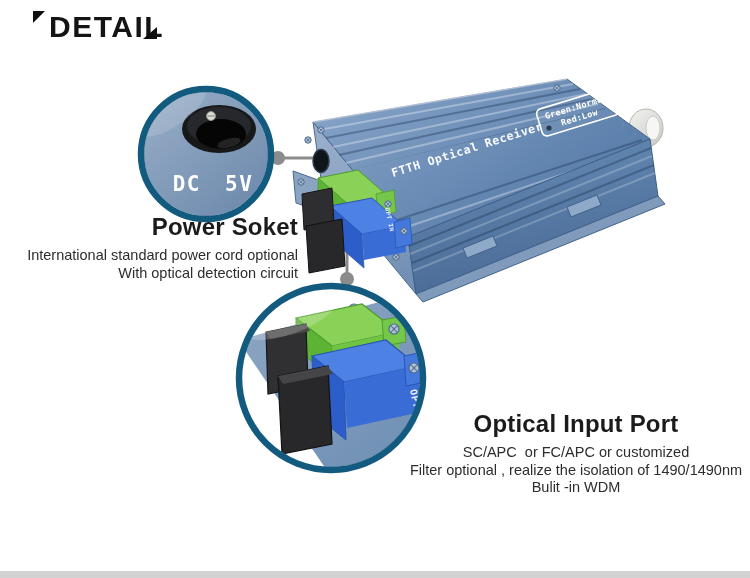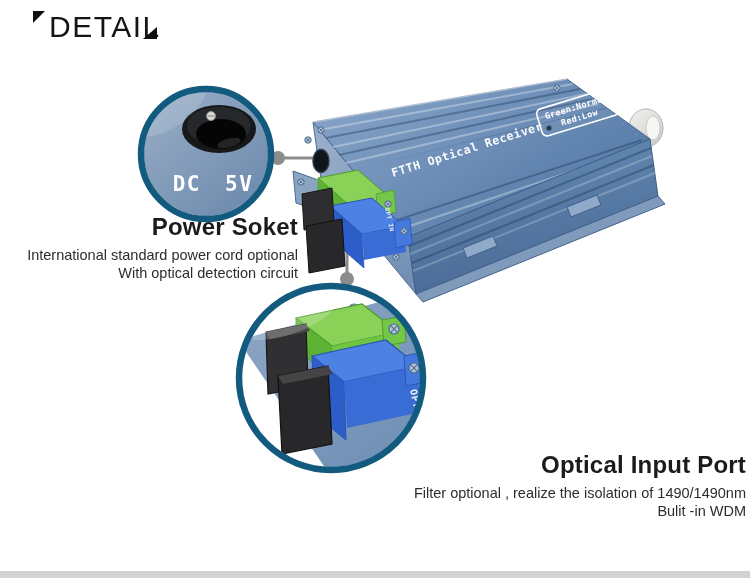--- a/index.html
+++ b/index.html
@@ -2,27 +2,27 @@
 <html><head>
 <meta charset="utf-8">
 <style>
   html,body{margin:0;padding:0;background:#fff;}
   .canvas{position:relative;width:750px;height:578px;background:#fff;overflow:hidden;
           font-family:"Liberation Sans",sans-serif;}
   .tri{position:absolute;background:#0f0f0f;}
   .tri1{left:33px;top:11px;width:12px;height:12px;clip-path:polygon(0 0,100% 0,0 100%);}
   .tri2{left:143px;top:27px;width:14px;height:12px;clip-path:polygon(100% 0,100% 100%,0 100%);}
   .detail-title{position:absolute;left:49px;top:10px;font-size:30px;line-height:34px;
-          color:#141414;letter-spacing:1.5px;font-weight:400;}
+          color:#141414;letter-spacing:1.5px;font-weight:700;}
   .scene{position:absolute;left:0;top:0;}
   .caption{position:absolute;}
   .caption .title{font-size:24px;font-weight:700;color:#1b1b1b;letter-spacing:0.2px;margin:0 0 6px 0;}
   .caption .line{font-size:14.5px;color:#2d2d2d;line-height:17.5px;white-space:pre-wrap;}
   .caption-power{top:213px;right:452px;width:330px;text-align:right;}
-  .caption-optical{top:451px;left:406px;width:340px;text-align:right;}
+  .caption-optical{top:410px;left:406px;width:340px;text-align:center;}
   .bottom-bar{position:absolute;left:0;bottom:0;width:750px;height:7px;background:#d2d2d2;}
   svg text{font-family:"DejaVu Sans Mono",monospace;}
 </style>
 </head>
 <body>
 
 <div class="canvas">
 
   <div class="tri tri1"></div>
   <div class="detail-title">DETAIL</div>
@@ -224,18 +224,19 @@
   </svg>
 
   <div class="caption caption-power">
     <div class="title">Power Soket</div>
     <div class="line">International standard power cord optional</div>
     <div class="line">With optical detection circuit</div>
   </div>
 
   <div class="caption caption-optical">
     <div class="title">Optical Input Port</div>
+    <div class="line">SC/APC  or FC/APC or customized</div>
     <div class="line">Filter optional , realize the isolation of 1490/1490nm</div>
     <div class="line">Bulit -in WDM</div>
   </div>
 
   <div class="bottom-bar"></div>
 </div>
 
 </body></html>

